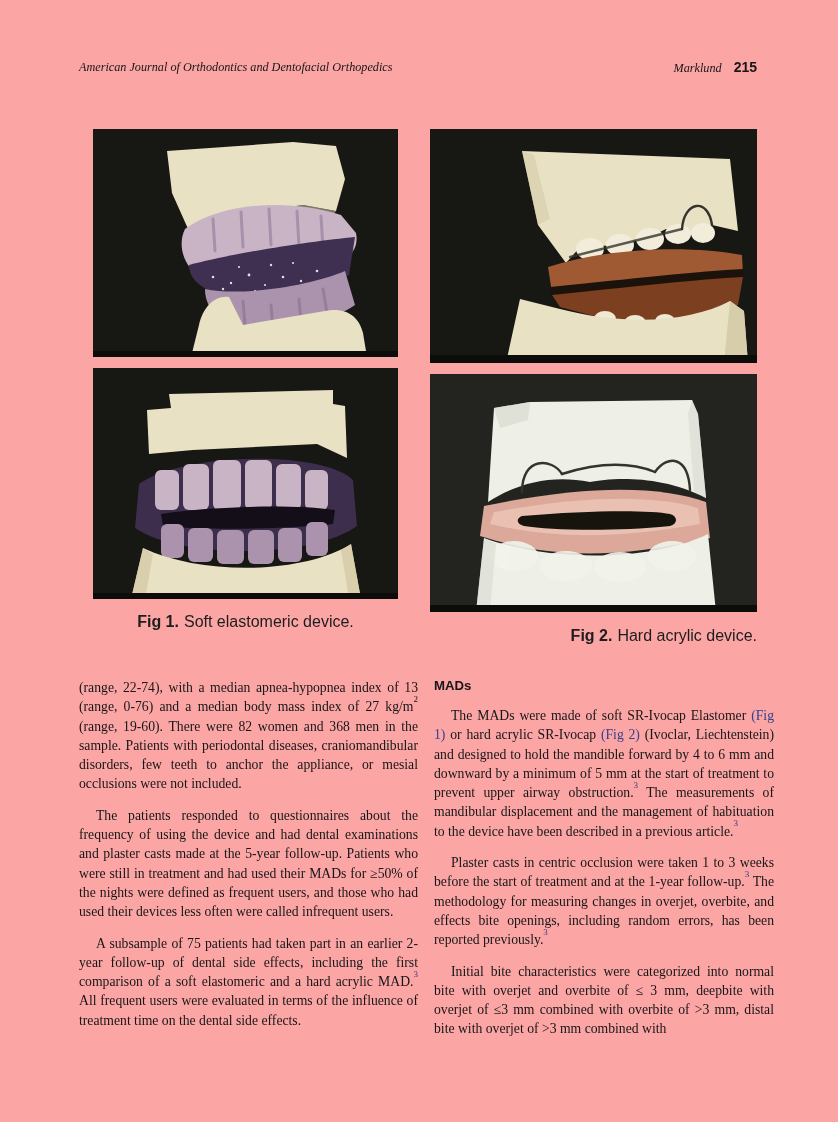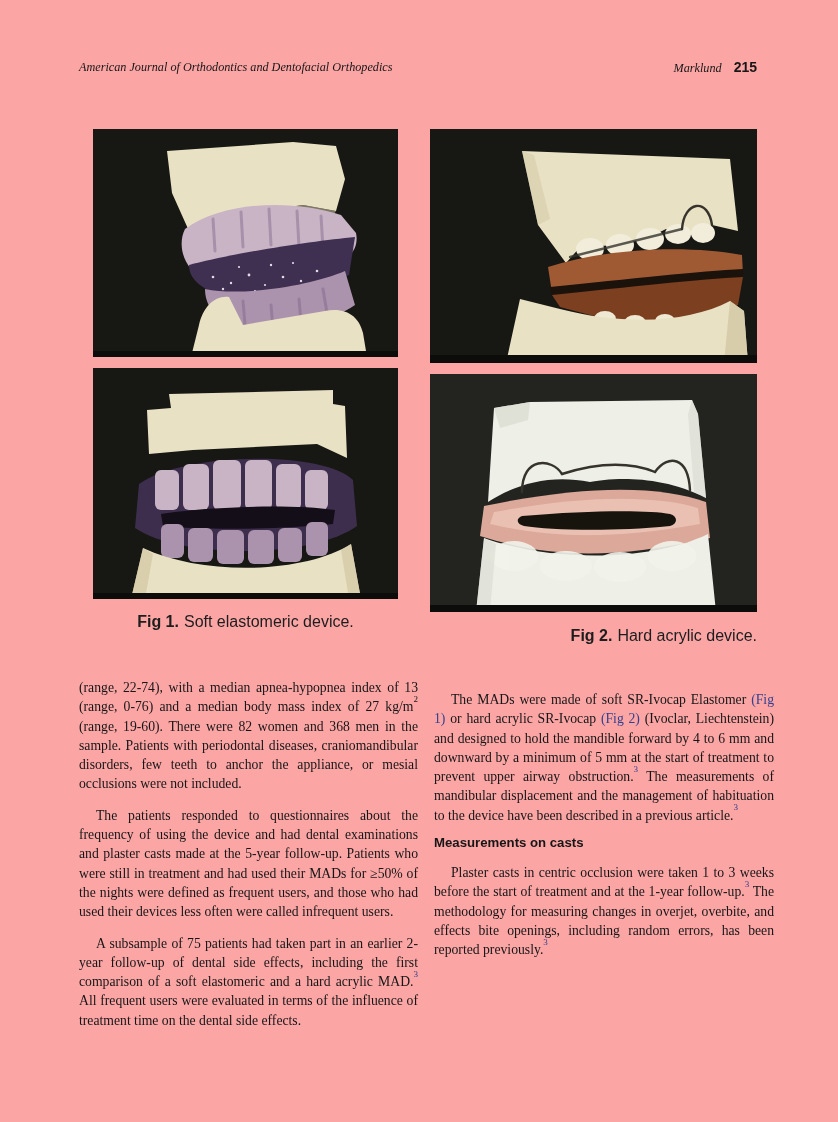--- a/index.html
+++ b/index.html
@@ -208,18 +208,19 @@
     <span class="cap-label">Fig 2.</span><span>Hard acrylic device.</span>
   </div>
 
   <div class="col" id="col-left">
     <p class="para"><span>(range, 22-74), with a median apnea-hypopnea index of 13 (range, 0-76) and a median body mass index of 27 kg/m</span><sup>2</sup><span> (range, 19-60). There were 82 women and 368 men in the sample. Patients with periodontal diseases, craniomandibular disorders, few teeth to anchor the appliance, or mesial occlusions were not included.</span></p>
     <p class="para indent"><span>The patients responded to questionnaires about the frequency of using the device and had dental examinations and plaster casts made at the 5-year follow-up. Patients who were still in treatment and had used their MADs for ≥50% of the nights were defined as frequent users, and those who had used their devices less often were called infrequent users.</span></p>
     <p class="para indent"><span>A subsample of 75 patients had taken part in an earlier 2-year follow-up of dental side effects, including the first comparison of a soft elastomeric and a hard acrylic MAD.</span><sup class="ref">3</sup><span> All frequent users were evaluated in terms of the influence of treatment time on the dental side effects.</span></p>
   </div>
 
   <div class="col" id="col-right">
+    <h3 class="sub">MADs</h3>
     <p class="para indent"><span>The MADs were made of soft SR-Ivocap Elastomer </span><a href="#" class="fig-link">(Fig 1)</a><span> or hard acrylic SR-Ivocap </span><a href="#" class="fig-link">(Fig 2)</a><span> (Ivoclar, Liechtenstein) and designed to hold the mandible forward by 4 to 6 mm and downward by a minimum of 5 mm at the start of treatment to prevent upper airway obstruction.</span><sup class="ref">3</sup><span> The measurements of mandibular displacement and the management of habituation to the device have been described in a previous article.</span><sup class="ref">3</sup></p>
-    <h3 class="sub mt">Measurements on casts</h3>
     <p class="para indent"><span>Plaster casts in centric occlusion were taken 1 to 3 weeks before the start of treatment and at the 1-year follow-up.</span><sup class="ref">3</sup><span> The methodology for measuring changes in overjet, overbite, and effects bite openings, including random errors, has been reported previously.</span><sup class="ref">3</sup></p>
+    <p class="para indent"><span>Initial bite characteristics were categorized into normal bite with overjet and overbite of ≤ 3 mm, deepbite with overjet of ≤3 mm combined with overbite of &gt;3 mm, distal bite with overjet of &gt;3 mm combined with</span></p>
   </div>
 
 </div>
 
 </body></html>

